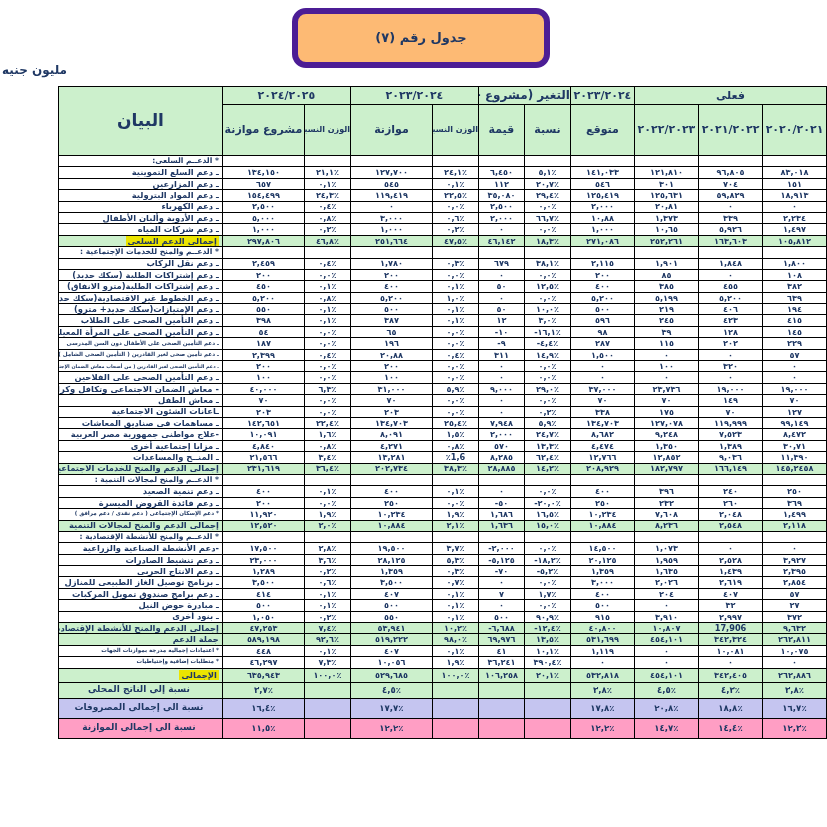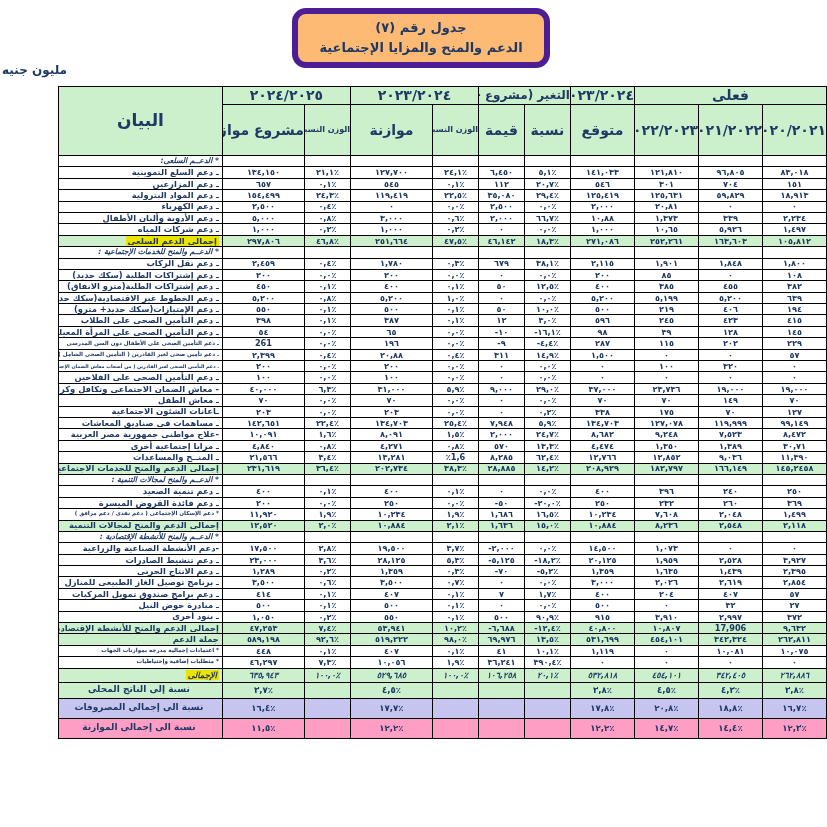--- a/index.html
+++ b/index.html
@@ -27,49 +27,48 @@
   
   #tbl-wrap{position:absolute;left:57px;top:86px;width:770px;}
   table{border-collapse:collapse;table-layout:fixed;width:768px;direction:rtl;}
   td,th{
     border:1px solid #000;padding:0;margin:0;
     font-size:8.4px;color:#1f3864;font-weight:bold;
     text-align:center;vertical-align:middle;
     line-height:1.04;white-space:nowrap;overflow:hidden;
   }
   
-  thead th{background:#ccf0cc;font-size:14px;height:17px;}
+  thead th{background:#ccf0cc;font-size:11px;height:17px;}
   thead th.hdr2{height:50px;}
   thead th.bayan{font-size:17px;}
   thead th.small{font-size:12px;}
   thead th.wt{font-size:8px;line-height:1.35;}
   
   tbody tr{height:11.4px;}
   td.lbl{
     text-align:right;padding-right:3px;font-size:8.4px;direction:rtl;
   }
-  td.lbl.hdrline{font-size:7.6px;font-style:italic;}
+  td.lbl.hdrline{font-size:7.6px;}
   td.lbl.tiny{font-size:5.6px;}
   td.lbl.xtiny{font-size:4.8px;}
   td.num{font-size:8.2px;}
   tr.total td{background:#ccf0cc;}
   tr.total td.lbl{text-align:right;}
   .hl{background:#ebe400;padding:0 2px;}
   tr.r-gdp td{background:#ccf0cc;height:15px;font-size:8.6px;}
   tr.r-exp td{background:#c5c5f0;height:19px;font-size:8.6px;}
   tr.r-bud td{background:#ff9ec4;height:19px;font-size:8.6px;}
   tr.r-gdp td.lbl,tr.r-exp td.lbl,tr.r-bud td.lbl{text-align:center;font-size:9px;}
-  tr.grand td{background:#ccf0cc;height:13px;font-style:italic;}
+  tr.grand td{background:#ccf0cc;height:13px;}
 </style>
 </head>
 <body>
 
 <div id="title-banner">
   <div>جدول رقم (٧)</div>
-  <div>الدعم والمنح والمزايا الإجتماعية</div>
 </div>
 
 <div id="unit-label">مليون جنيه</div>
 
 <div id="tbl-wrap">
 <table>
   <colgroup>
     <col style="width:64px">
         <col style="width:64px">
         <col style="width:64px">
@@ -316,21 +315,21 @@
         <tr>
           <td class="num">٢٢٩</td>
           <td class="num">٢٠٢</td>
           <td class="num">١١٥</td>
           <td class="num">٢٨٧</td>
           <td class="num">٪٤,٤-</td>
           <td class="num">٩-</td>
           <td class="num">٪٠,٠</td>
           <td class="num">١٩٦</td>
           <td class="num">٪٠,٠</td>
-          <td class="num">261</td>
+          <td class="num">١٨٧</td>
           <td class="lbl tiny">ـ دعم التأمين الصحى على الأطفال دون السن المدرسى</td>
         </tr>
         <tr>
           <td class="num">٥٧</td>
           <td class="num">٠</td>
           <td class="num">٠</td>
           <td class="num">١,٥٠٠</td>
           <td class="num">٪١٤,٩</td>
           <td class="num">٣١١</td>
           <td class="num">٪٠,٤</td>

